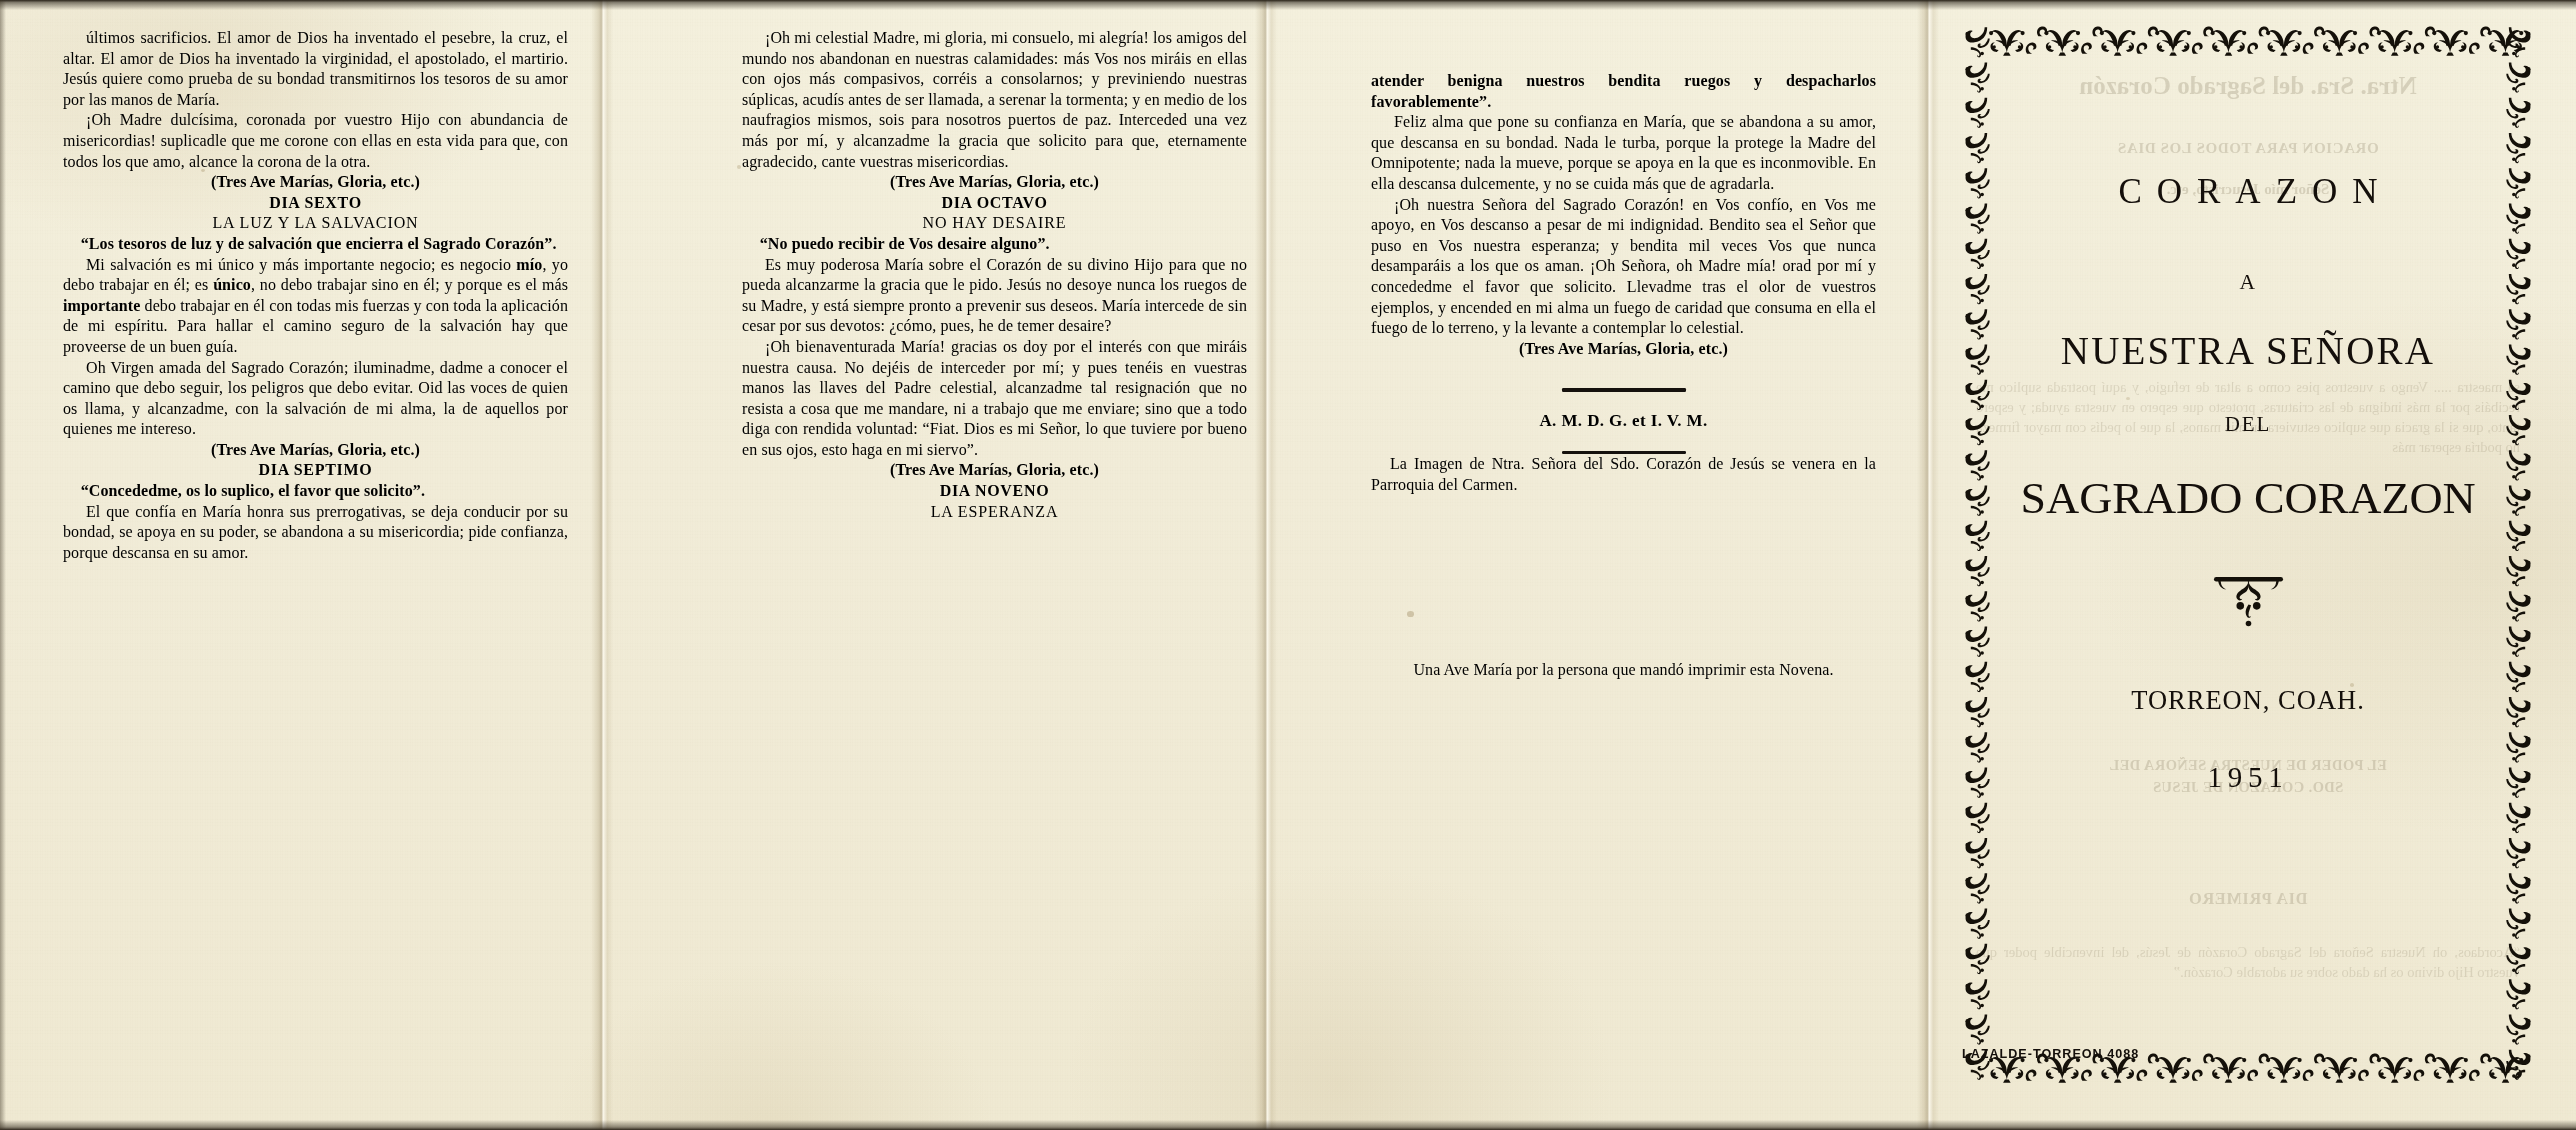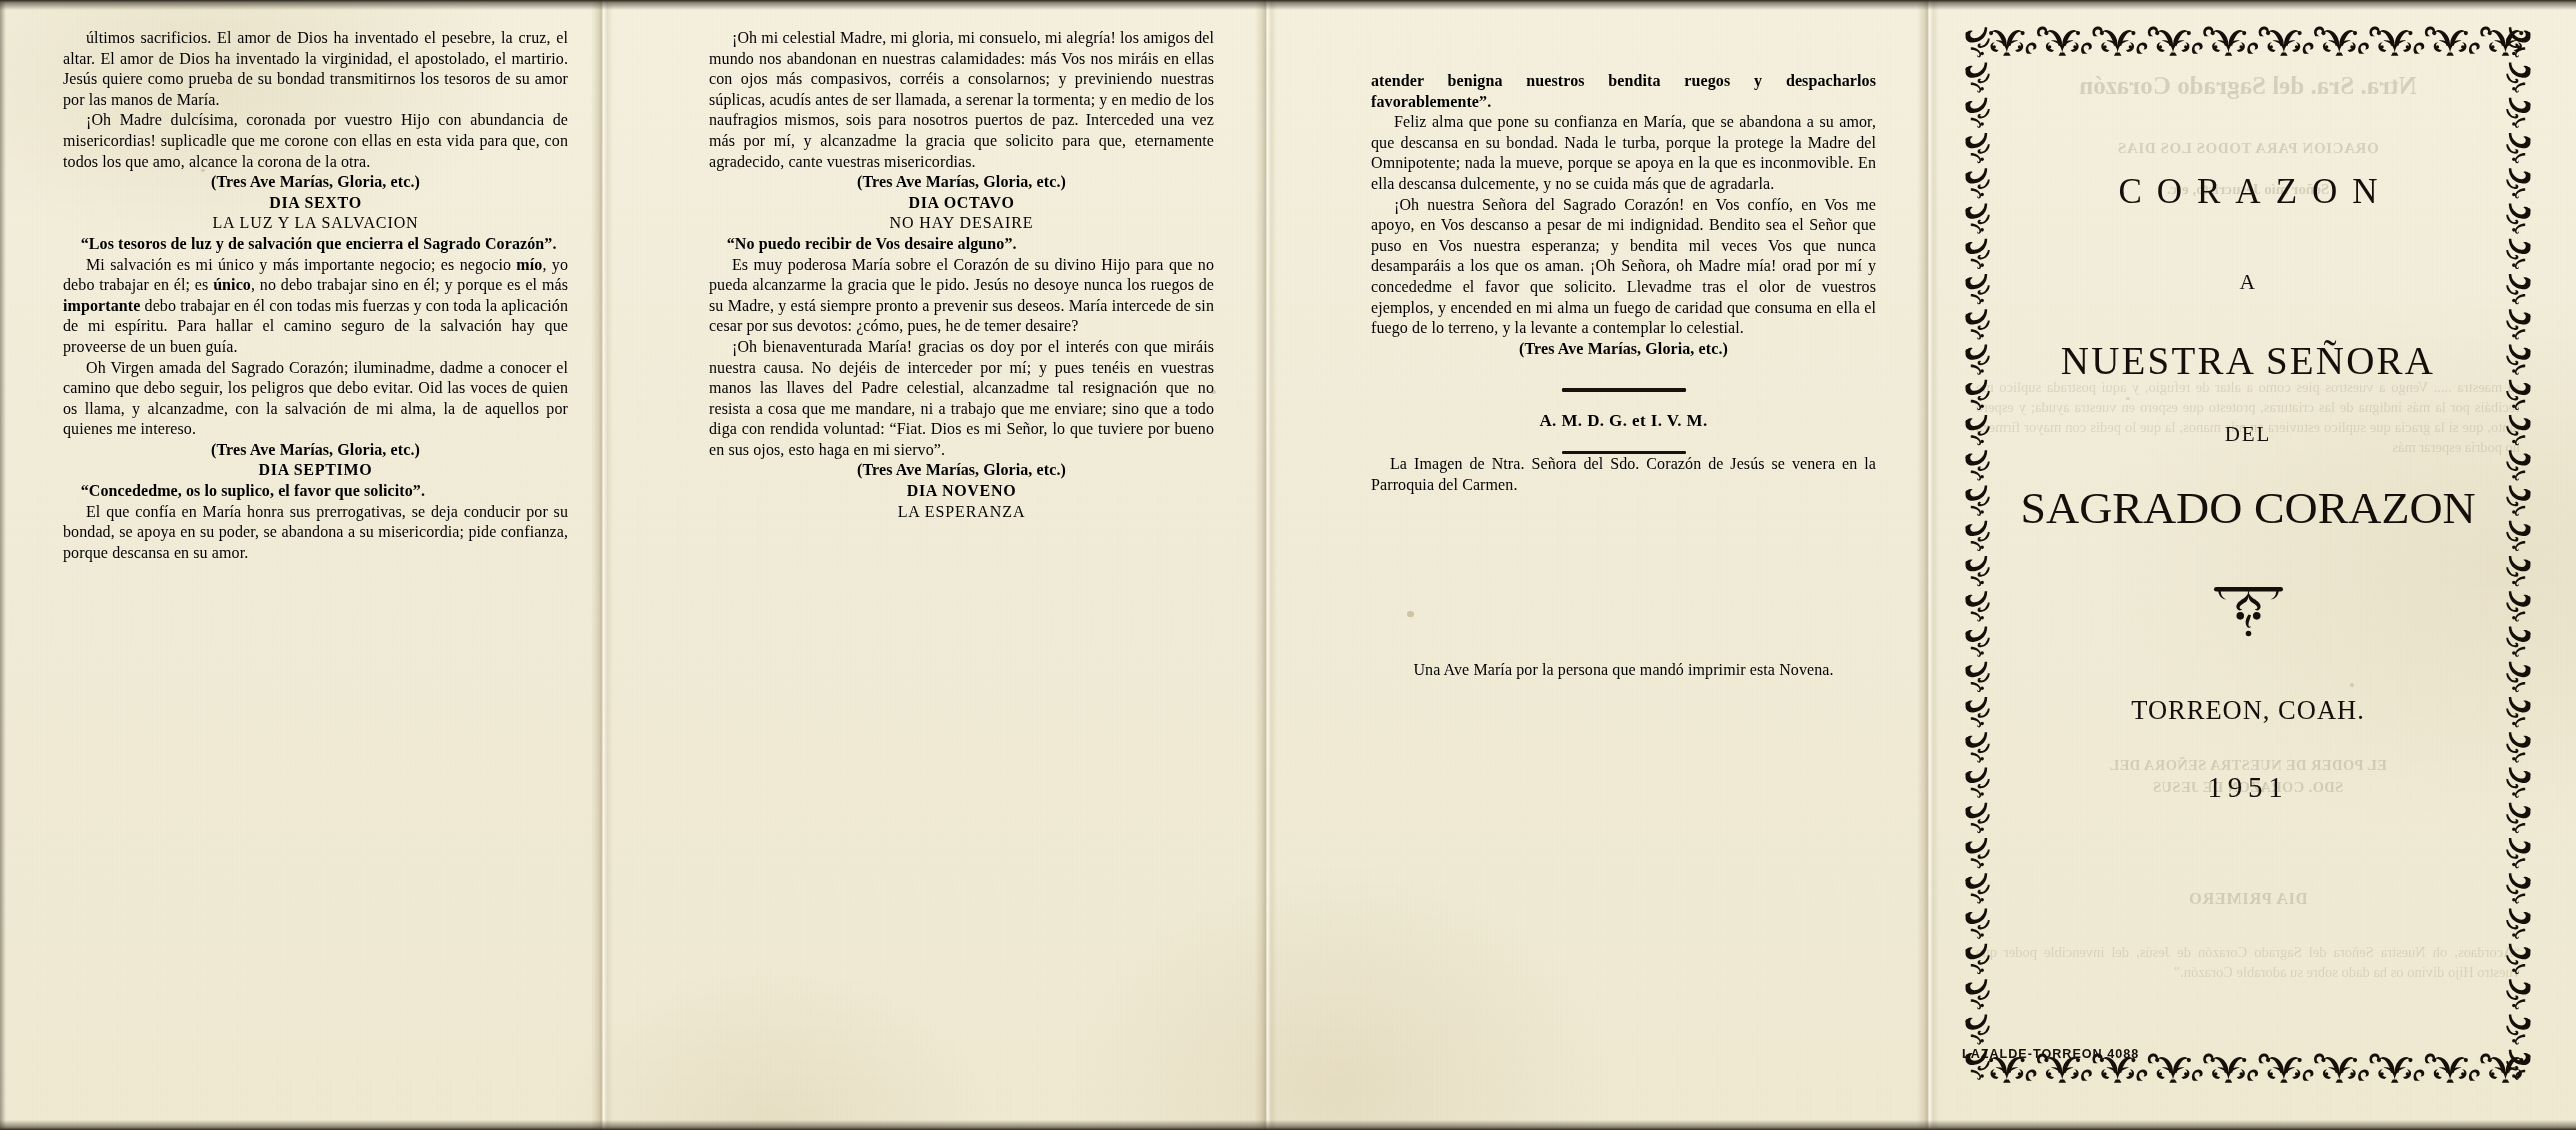--- a/index.html
+++ b/index.html
@@ -109,21 +109,21 @@
     display:flex;flex-direction:column;align-items:center;
     text-align:center;
   }
   .cv-novena{
     font-size:35px;letter-spacing:15px;font-weight:400;
     margin-top:111px;text-indent:15px;
   }
   .cv-a{font-size:21.5px;letter-spacing:1.3px;margin-top:58px;}
   .cv-ns{
     font-size:39px;letter-spacing:2.2px;font-weight:400;
-    margin-top:43px;white-space:nowrap;
+    margin-top:33px;white-space:nowrap;
   }
   .cv-del{font-size:21px;letter-spacing:1.9px;margin-top:39px;}
   .cv-sc{
     font-size:45px;letter-spacing:0px;font-weight:400;
     margin-top:35px;white-space:nowrap;
     transform:scaleX(1.02);
   }
   .cv-flourish{margin-top:45px;}
   .cv-city{font-size:26.5px;letter-spacing:1px;margin-top:53px;}
   .cv-year{font-size:29px;letter-spacing:5.7px;margin-top:45px;}
@@ -168,21 +168,21 @@
     <p class="subhead">LA LUZ Y LA SALVACION</p>
     <p class="quote">“Los tesoros de luz y de salvación que encierra el Sagrado Corazón”.</p>
     <p class="ind"><span>Mi salvación es mi único y más importante negocio; es negocio </span><b>mío</b><span>, yo debo trabajar en él; es </span><b>único</b><span>, no debo trabajar sino en él; y porque es el más </span><b>importante</b><span> debo trabajar en él con todas mis fuerzas y con toda la aplicación de mi espíritu. Para hallar el camino seguro de la salvación hay que proveerse de un buen guía.</span></p>
     <p class="ind"><span>Oh Virgen amada del Sagrado Corazón; iluminadme, dadme a conocer el camino que debo seguir, los peligros que debo evitar. Oid las voces de quien os llama, y alcanzadme, con la salvación de mi alma, la de aquellos por quienes me intereso.</span></p>
     <p class="ave">(Tres Ave Marías, Gloria, etc.)</p>
     <p class="dayhead">DIA SEPTIMO</p>
     <p class="quote">“Concededme, os lo suplico, el favor que solicito”.</p>
     <p class="ind">El que confía en María honra sus prerrogativas, se deja conducir por su bondad, se apoya en su poder, se abandona a su misericordia; pide confianza, porque descansa en su amor.</p>
   </div>
 
-  <div class="col" style="left:709px;top:28px;width:505px;">
+  <div class="col" style="left:742px;top:28px;width:505px;">
     <p class="ind">¡Oh mi celestial Madre, mi gloria, mi consuelo, mi alegría! los amigos del mundo nos abandonan en nuestras calamidades: más Vos nos miráis en ellas con ojos más compasivos, corréis a consolarnos; y previniendo nuestras súplicas, acudís antes de ser llamada, a serenar la tormenta; y en medio de los naufragios mismos, sois para nosotros puertos de paz. Interceded una vez más por mí, y alcanzadme la gracia que solicito para que, eternamente agradecido, cante vuestras misericordias.</p>
     <p class="ave">(Tres Ave Marías, Gloria, etc.)</p>
     <p class="dayhead">DIA OCTAVO</p>
     <p class="subhead">NO HAY DESAIRE</p>
     <p class="quote">“No puedo recibir de Vos desaire alguno”.</p>
     <p class="ind">Es muy poderosa María sobre el Corazón de su divino Hijo para que no pueda alcanzarme la gracia que le pido. Jesús no desoye nunca los ruegos de su Madre, y está siempre pronto a prevenir sus deseos. María intercede de sin cesar por sus devotos: ¿cómo, pues, he de temer desaire?</p>
     <p class="ind">¡Oh bienaventurada María! gracias os doy por el interés con que miráis nuestra causa. No dejéis de interceder por mí; y pues tenéis en vuestras manos las llaves del Padre celestial, alcanzadme tal resignación que no resista a cosa que me mandare, ni a trabajo que me enviare; sino que a todo diga con rendida voluntad: “Fiat. Dios es mi Señor, lo que tuviere por bueno en sus ojos, esto haga en mi siervo”.</p>
     <p class="ave">(Tres Ave Marías, Gloria, etc.)</p>
     <p class="dayhead">DIA NOVENO</p>
     <p class="subhead">LA ESPERANZA</p>

